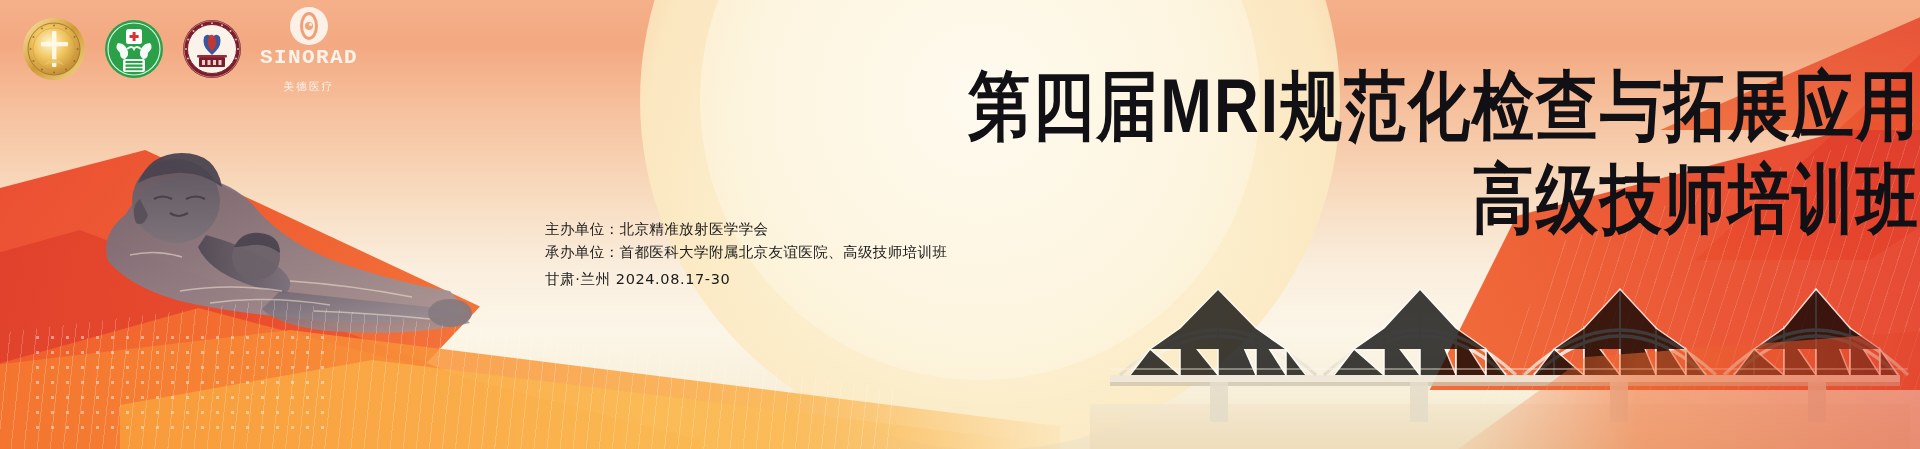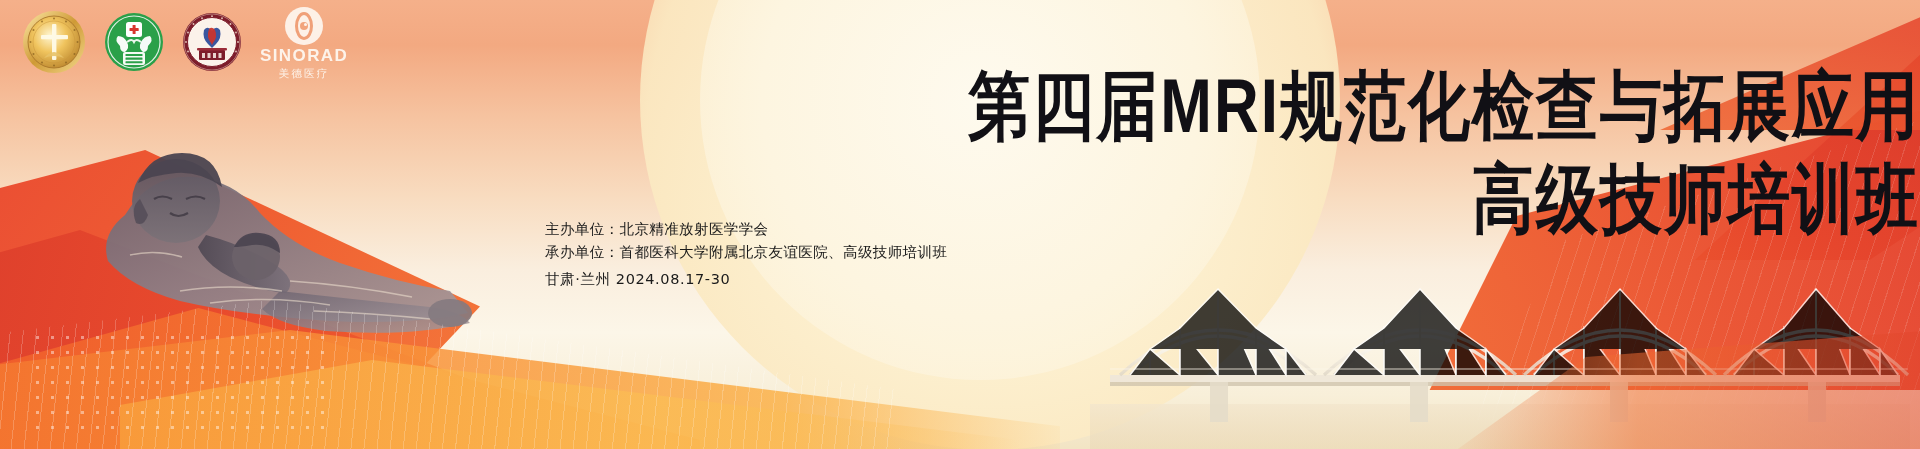--- a/index.html
+++ b/index.html
@@ -135,27 +135,27 @@
     display:flex; align-items:center; gap:18px;
     z-index:40;
   }
   .logo { position:relative; }
   .logo-seal { width:64px; height:64px; }
   .logo-green { width:60px; height:60px; }
   .logo-crest { width:60px; height:60px; }
   .logo-sino { display:flex; flex-direction:column; align-items:center; gap:1px; }
   .sino-row { display:flex; align-items:center; gap:4px; }
   .sino-word {
-    font-size:17px; font-weight:bold; letter-spacing:1.4px;
+    font-size:21px; font-weight:bold; letter-spacing:1.4px;
     color:#fdf3ea; line-height:1;
-    font-family:Liberation Sans, sans-serif;
+    font-family:Liberation Mono, monospace;
   }
   .sino-cn {
     font-size:10.5px; letter-spacing:2.2px; color:#fdf3ea;
-    line-height:1; margin-top:3px;
+    line-height:1; margin-top:12px;
   }
 
   
   .titles {
     position:absolute; left:0; top:62px; width:1920px;
     z-index:30; text-align:right;
   }
   .title-line {
     color:#111015;
     font-family:"Liberation Sans","DejaVu Sans",sans-serif;

